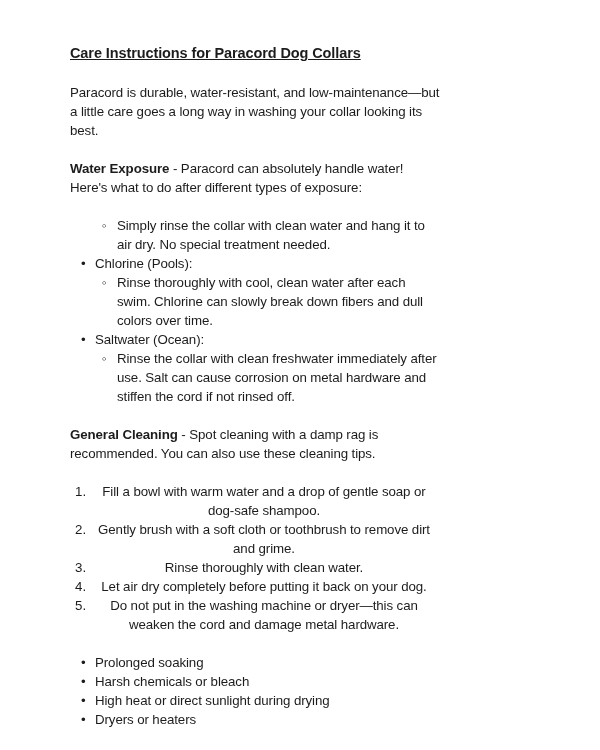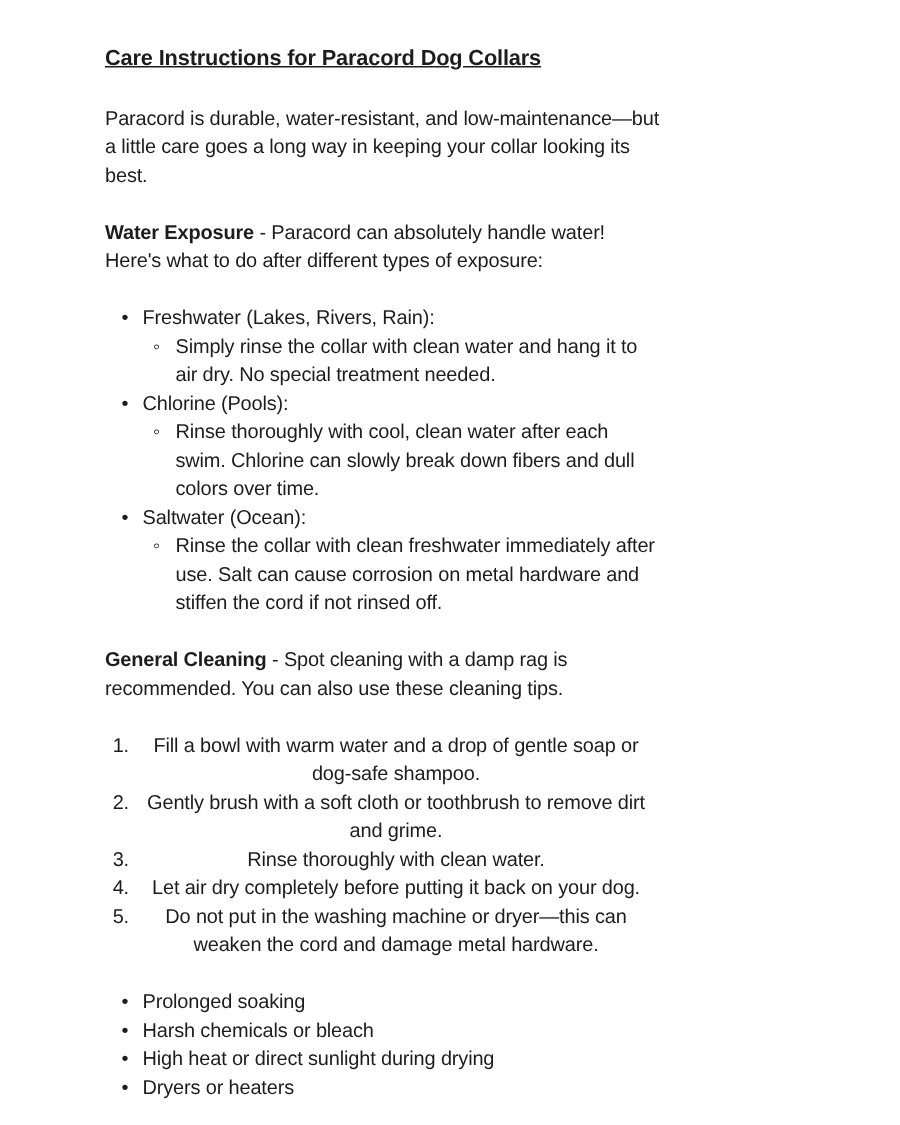--- a/index.html
+++ b/index.html
@@ -11,21 +11,21 @@
     width: 600px;
     height: 750px;
     overflow: hidden;
     font-family: "Liberation Sans", "DejaVu Sans", sans-serif;
     color: #1d1c1d;
     font-size: 13.3px;
     line-height: 19px;
     letter-spacing: -0.1px;
   }
   .page {
-    padding: 30px 56px 0 70px;
+    padding: 44px 56px 0 70px;
     box-sizing: border-box;
     width: 496px;
     height: 750px;
   }
   .doc-title {
     font-size: 14.5px;
     font-weight: 700;
     text-decoration: underline;
     margin: 0 0 20px 0;
   }
@@ -86,27 +86,26 @@
     text-align: right;
   }
 </style>
 </head>
 <body>
 
 <div class="page">
 
   <h1 class="doc-title">Care Instructions for Paracord Dog Collars</h1>
 
-  <p class="para">Paracord is durable, water-resistant, and low-maintenance—but a little care goes a long way in keeping your collar looking its best.</p>
+  <p class="para">Paracord is durable, water-resistant, and low-maintenance—but a little care goes a long way in washing your collar looking its best.</p>
 
   <p class="para"><span class="inline-heading">Water Exposure</span><span> - Paracord can absolutely handle water! Here's what to do after different types of exposure:</span></p>
 
   <ul class="tier1">
     <li>
-      <span class="li-text">Freshwater (Lakes, Rivers, Rain):</span>
       <ul class="tier2">
         <li><span class="li-text">Simply rinse the collar with clean water and hang it to air dry. No special treatment needed.</span></li>
       </ul>
     </li>
     <li>
       <span class="li-text">Chlorine (Pools):</span>
       <ul class="tier2">
         <li><span class="li-text">Rinse thoroughly with cool, clean water after each swim. Chlorine can slowly break down fibers and dull colors over time.</span></li>
       </ul>
     </li>

